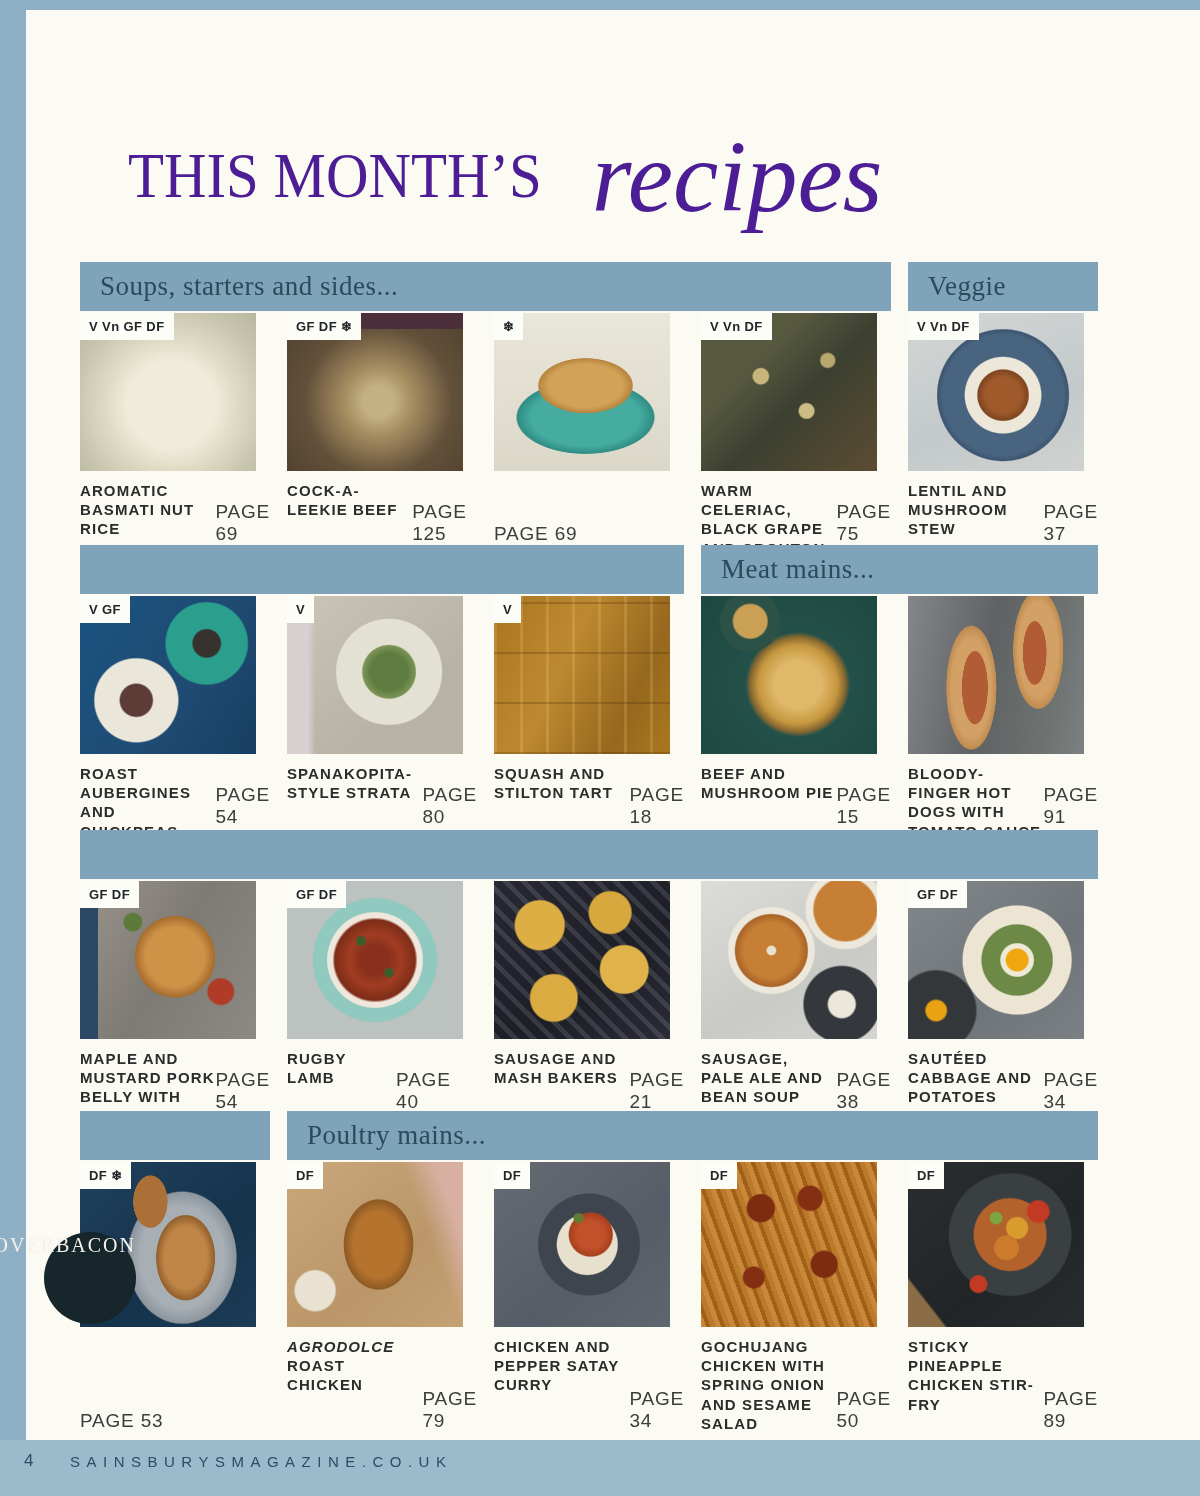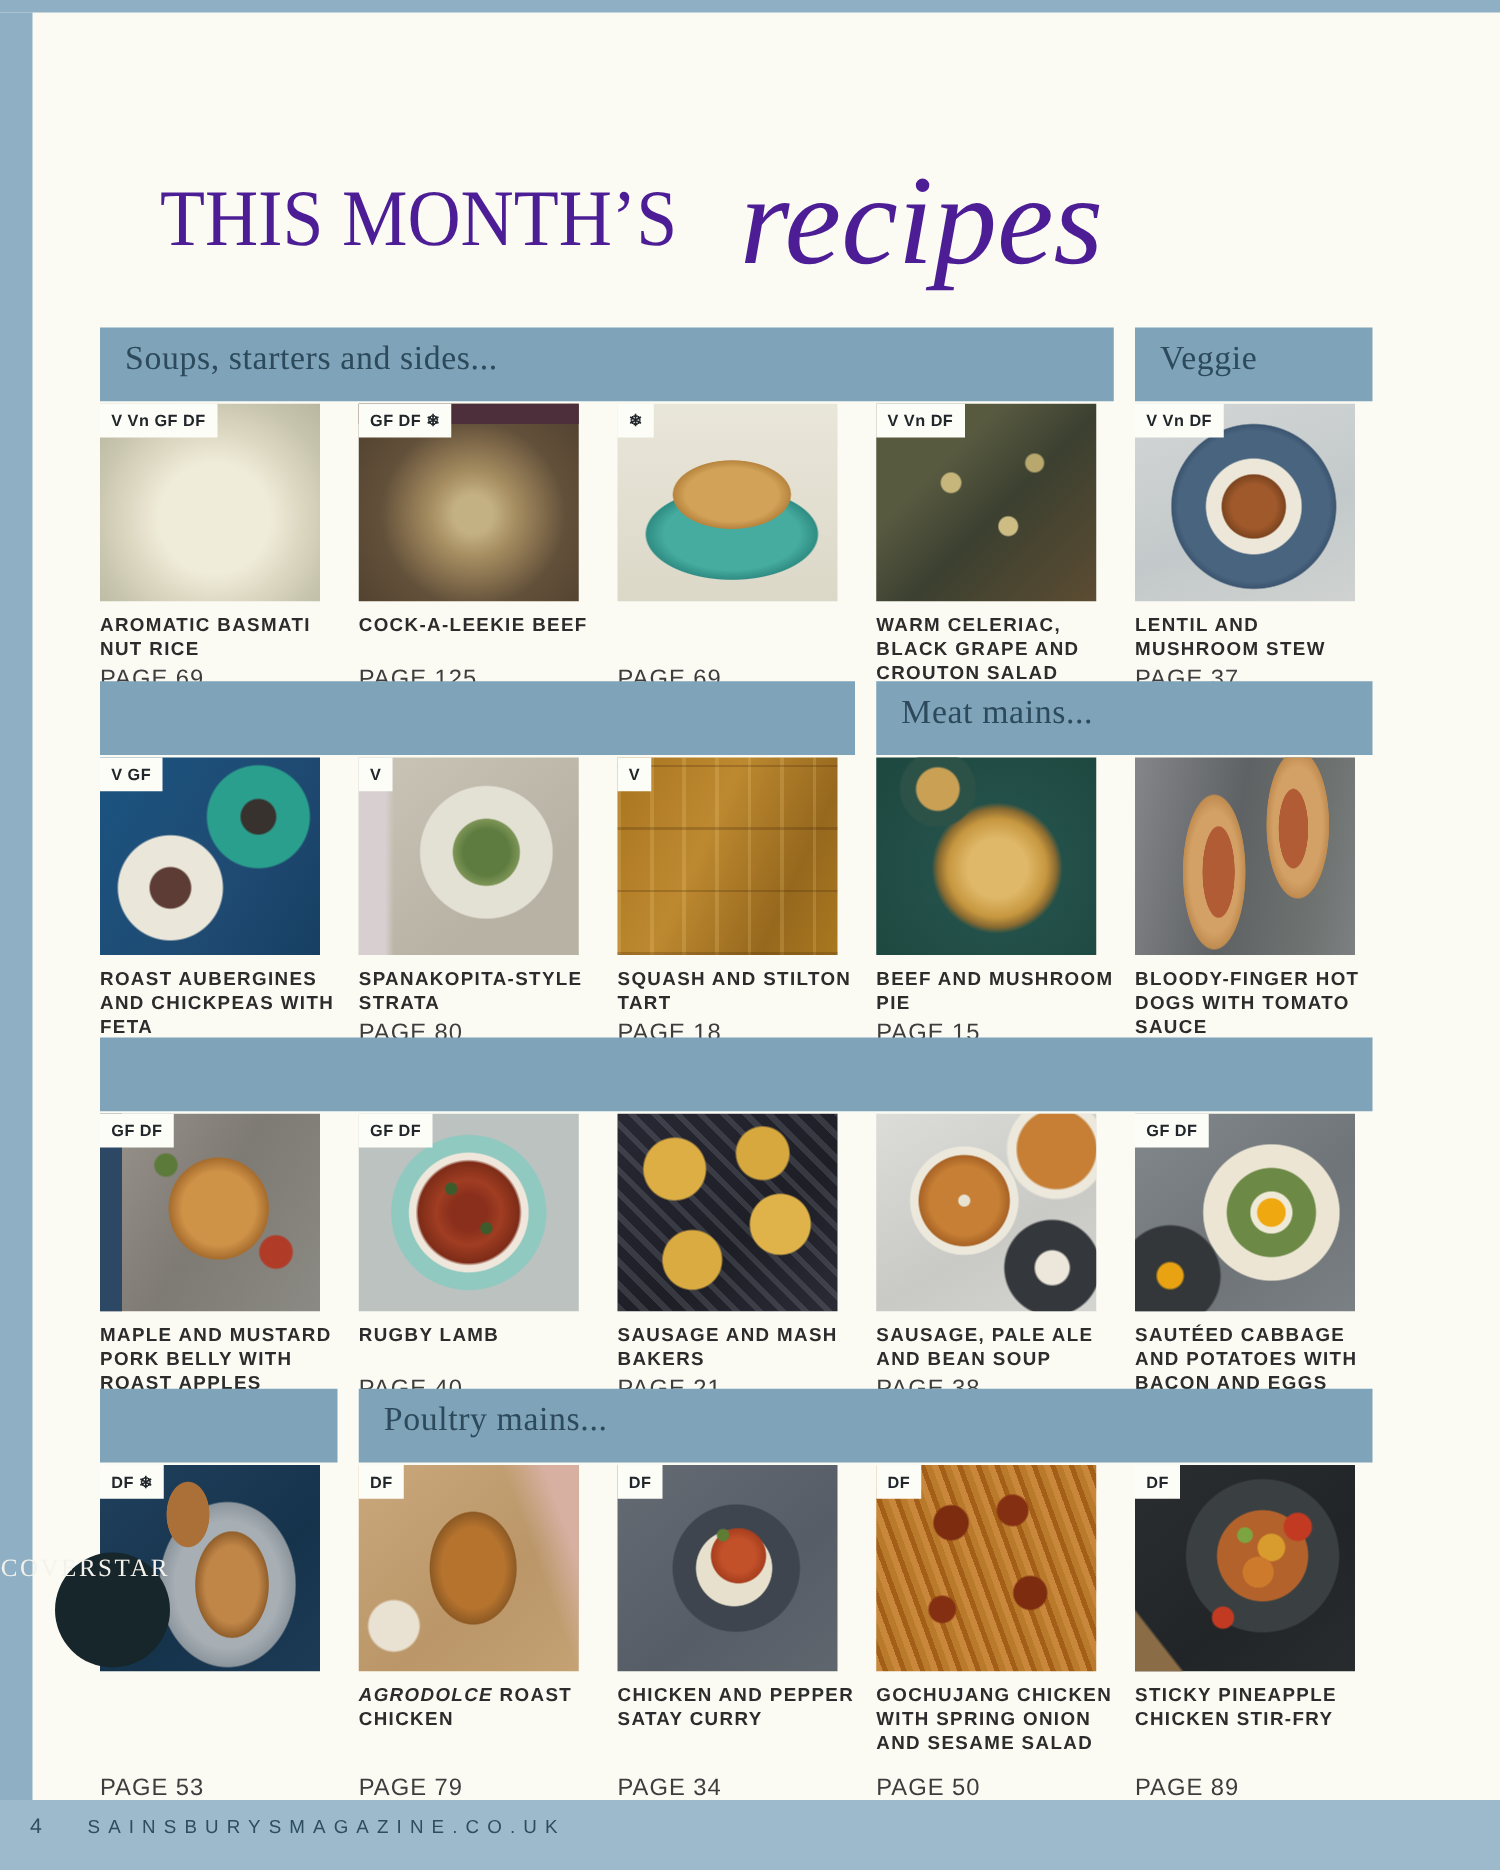--- a/index.html
+++ b/index.html
@@ -20,37 +20,37 @@
   }
   .pagetitle .script{
     font-family:"Liberation Serif",serif;font-style:italic;font-size:102px;
     display:inline-block;margin-left:14px;vertical-align:-14px;
   }
 
   .row{position:absolute;left:80px;width:1018px;}
   #row1{top:262px}#row2{top:545px}#row3{top:830px}#row4{top:1111px}
 
   .bands{display:flex;gap:17px;margin-bottom:2px;}
-  .band{height:59px;background:#7fa3b8;}
+  .band{height:49px;background:#7fa3b8;}
   .band-label{
     display:block;font-family:"Liberation Serif",serif;font-size:27px;
     color:#2c4a5c;line-height:49px;padding-left:20px;letter-spacing:.5px;
   }
   .w1{width:190px}.w2{width:397px}.w3{width:604px}.w4{width:811px}.w5{width:1018px}
 
   .cards{display:flex;gap:17px;}
   .card{width:190px;position:relative;}
   .photo{width:176px;height:158px;position:relative;}
   #row4 .photo{height:165px;}
   .badge{
     position:absolute;top:0;left:0;background:#fdfdf8;color:#20262a;
     font-weight:bold;font-size:13px;letter-spacing:.4px;padding:6px 9px;z-index:2;
   }
   .badge:empty{display:none;}
-  .ctext{box-sizing:border-box;height:74px;padding-top:10px;display:flex;flex-direction:column;}
+  .ctext{box-sizing:border-box;height:74px;padding-top:10px;display:flex;flex-direction:row;}
   #row4 .ctext{height:105px;}
   .rtitle{font-weight:bold;font-size:15px;letter-spacing:1.1px;line-height:1.28;color:#2c2c2c;}
   .rtitle em{font-style:italic;}
   .rtitle em:empty{display:none;}
   .cpage{margin-top:auto;font-size:19px;letter-spacing:.8px;color:#3d3d3d;}
 
   .cover{
     position:absolute;left:-36px;top:70px;width:92px;height:92px;border-radius:50%;
     background:#16262b;color:#f4f2ec;font-family:"Liberation Serif",serif;
     font-size:20px;letter-spacing:2px;text-align:center;z-index:3;
@@ -267,21 +267,21 @@
     <div class="band w4">
       <span class="band-label">Poultry mains...</span>
     </div>
   </div>
   <div class="cards">
     <div class="card">
       <div class="photo ph16" aria-label="spiced-lamb-and-apricot-plaited-pie">
         <span class="badge">DF ❄</span>
         <div class="cover">
           <span>COVER</span>
-          <span>STAR</span>
+          <span>BACON</span>
         </div>
       </div>
       <div class="ctext">
         <div class="cpage">PAGE 53</div>
       </div>
     </div>
     <div class="card">
       <div class="photo ph17" aria-label="agrodolce-roast-chicken">
         <span class="badge">DF</span>
       </div>

